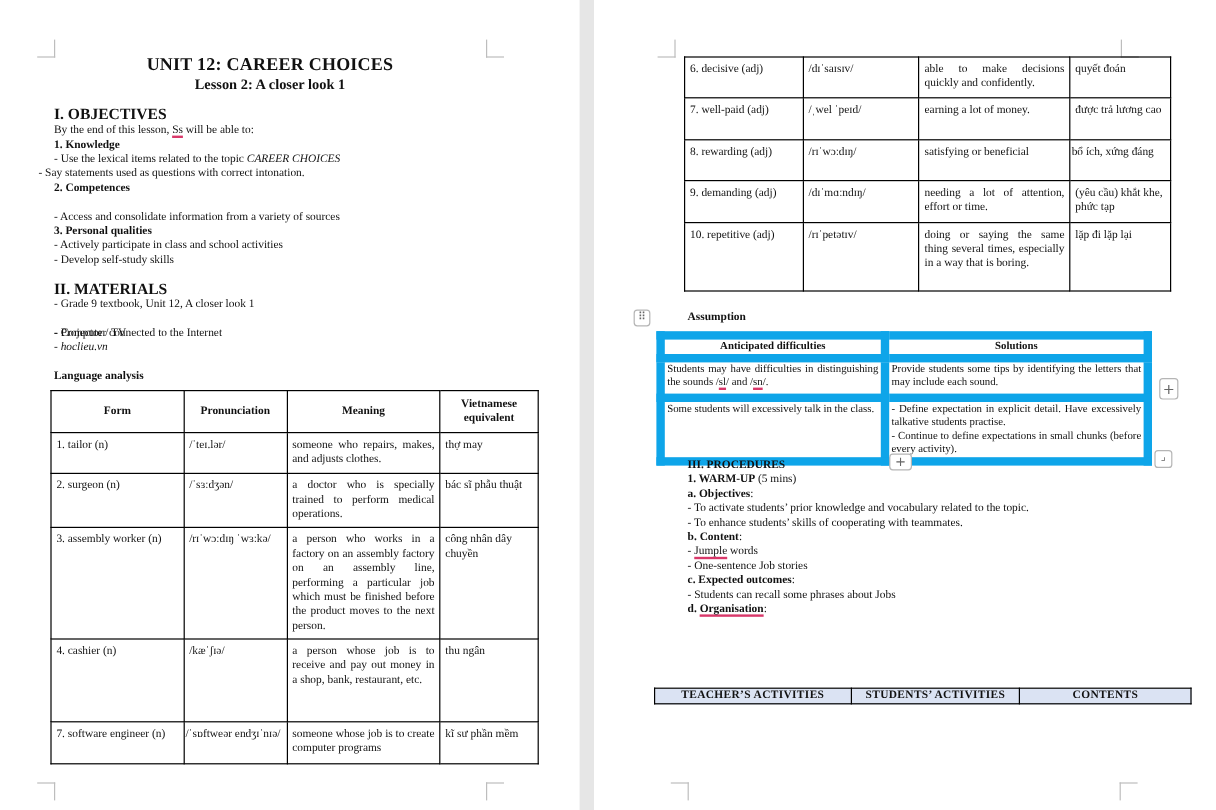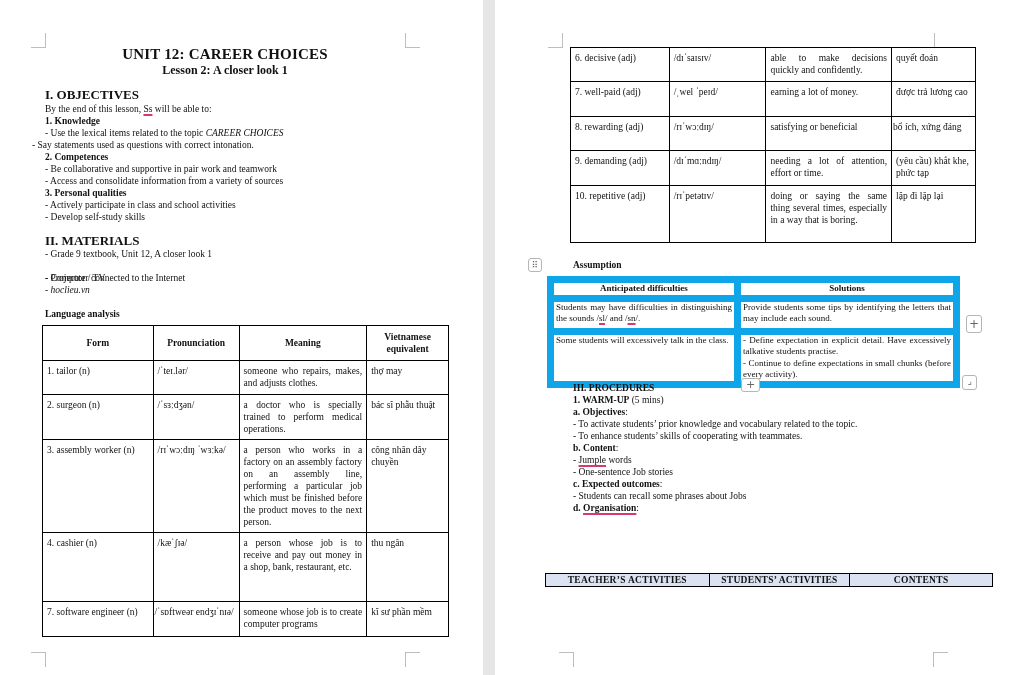--- a/index.html
+++ b/index.html
@@ -59,21 +59,20 @@
   <div class="abs h1" style="left:45px; top:87px;">I. OBJECTIVES</div>
   <div class="abs line" style="left:45px; top:103px;">
     <span>By the end of this lesson, </span><span class="squig">Ss</span><span> will be able to:</span>
   </div>
   <div class="abs line b" style="left:45px; top:115px;">1. Knowledge</div>
   <div class="abs line" style="left:45px; top:127px;">
     <span>- Use the lexical items related to the topic </span><span class="it">CAREER CHOICES</span>
   </div>
   <div class="abs line" style="left:32px; top:139px;">- Say statements used as questions with correct intonation.</div>
   <div class="abs line b" style="left:45px; top:151px;">2. Competences</div>
-  <div class="abs line" style="left:45px; top:163px;">- Be collaborative and supportive in pair work and teamwork</div>
   <div class="abs line" style="left:45px; top:175px;">- Access and consolidate information from a variety of sources</div>
   <div class="abs line b" style="left:45px; top:187px;">3. Personal qualities</div>
   <div class="abs line" style="left:45px; top:199px;">- Actively participate in class and school activities</div>
   <div class="abs line" style="left:45px; top:211px;">- Develop self-study skills</div>
 
   <div class="abs h1" style="left:45px; top:233px;">II. MATERIALS</div>
   <div class="abs line" style="left:45px; top:248px;">- Grade 9 textbook, Unit 12, A closer look 1</div>
   <div class="abs line" style="left:45px; top:260px;margin-top:12px;">- Computer connected to the Internet</div>
   <div class="abs line" style="left:45px; top:272px;">- Projector / TV</div>
   <div class="abs line" style="left:45px; top:284px;">

